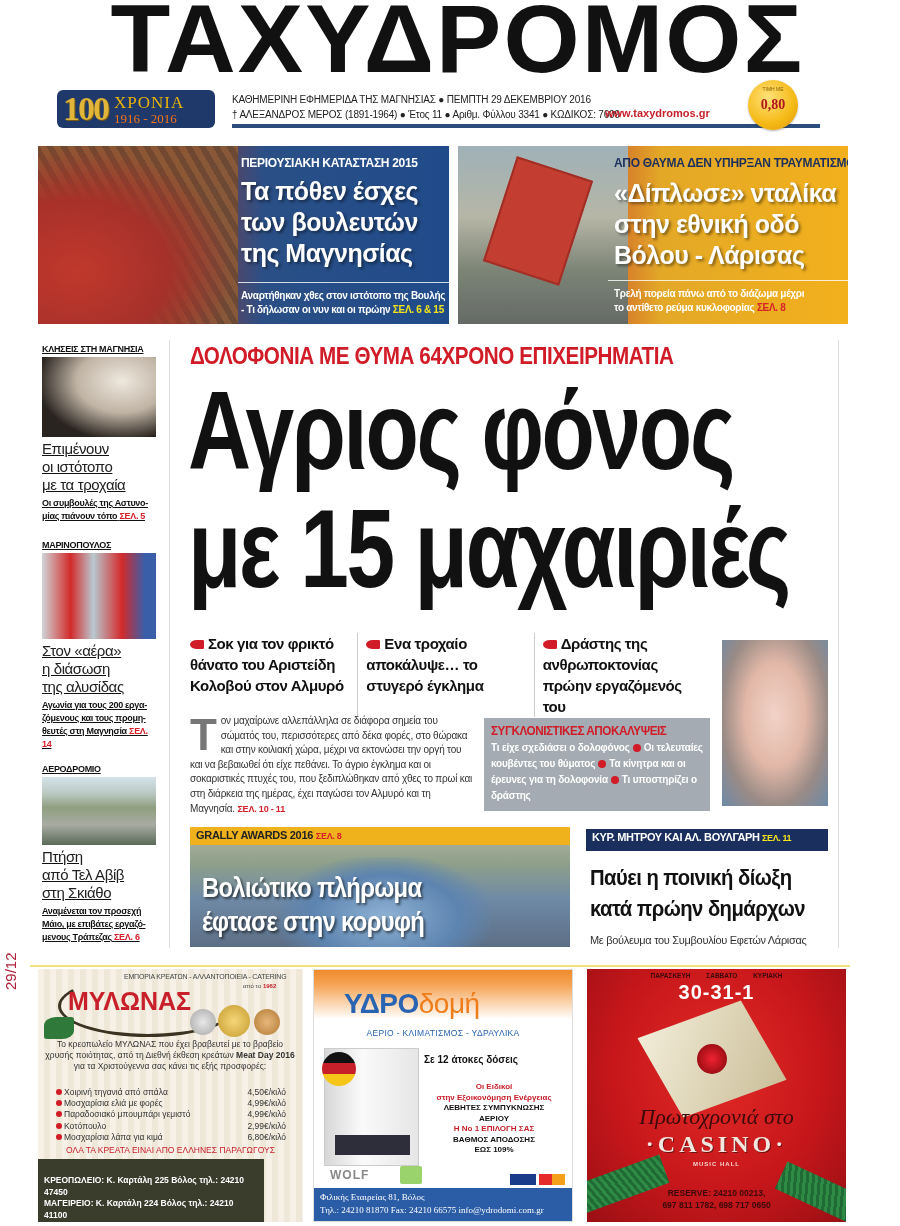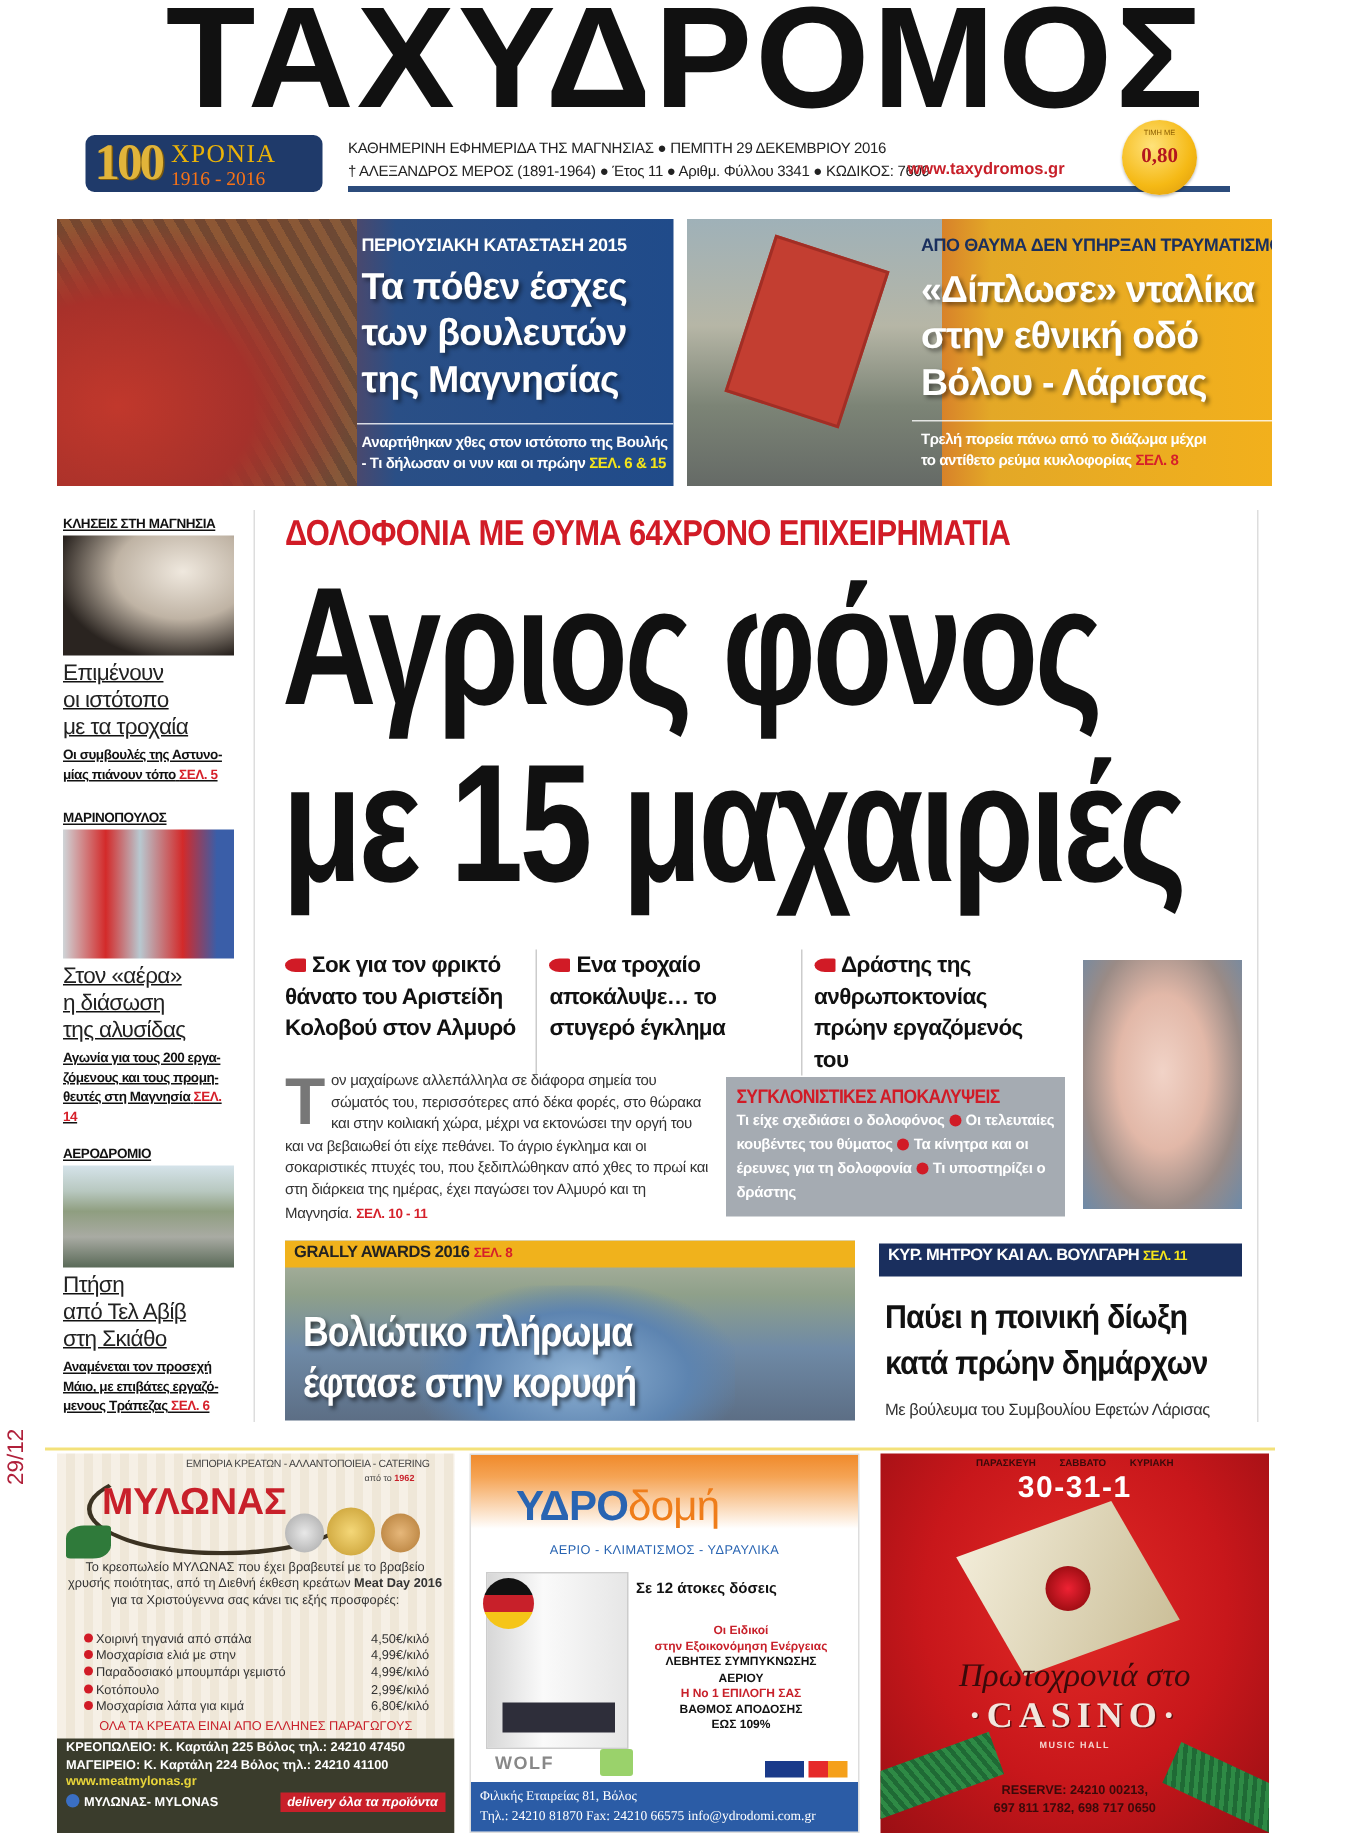--- a/index.html
+++ b/index.html
@@ -93,21 +93,21 @@
   .myl-since { position: absolute; left: 205px; top: 14px; font-size: 6px; color: #444; }
   .myl-since b { color: #c8202a; }
   .myl-logo { position: absolute; left: 30px; top: 18px; font-weight: 700; font-size: 25px; color: #c8202a; letter-spacing: 0px; }
   .myl-arc { position: absolute; left: 20px; top: 6px; width: 180px; height: 62px; border: 3px solid #3b3222; border-radius: 50%; border-right-color: transparent; border-top-color: transparent; }
   .medal { position: absolute; width: 26px; height: 26px; border-radius: 50%; }
   .myl-desc { position: absolute; left: 6px; top: 70px; width: 252px; text-align: center; font-size: 8.5px; line-height: 11px; color: #333; }
   .myl-list { position: absolute; left: 18px; top: 118px; width: 230px; font-size: 8.5px; line-height: 11.2px; color: #333; }
   .myl-list .row { display: flex; justify-content: space-between; }
   .myl-list .row .n::before { content: ""; display: inline-block; width: 6px; height: 6px; background: #d11b26; border-radius: 50%; margin-right: 2px; }
   .myl-greek { position: absolute; left: 0; top: 176px; width: 265px; text-align: center; font-size: 8.5px; color: #c8202a; }
-  .myl-foot { position: absolute; left: 0; top: 190px; width: 265px; height: 63px; background: #3a3c2c; padding: 0 6px; font-size: 8.5px; line-height: 11.5px; color: #fff; font-weight: 700; }
+  .myl-foot { position: absolute; left: 0; top: 190px; width: 226px; height: 63px; background: #3a3c2c; padding: 16px 6px; font-size: 8.5px; line-height: 11.5px; color: #fff; font-weight: 700; }
   .myl-web { color: #e9d53a; }
   .myl-fb { display: flex; justify-content: space-between; align-items: center; margin-top: 1px; }
   .fb-circle { display: inline-block; width: 9px; height: 9px; background: #3a6fc4; border-radius: 50%; margin-right: 3px; vertical-align: -1px; }
   .delivery { background: #c8202a; color: #fff; font-style: italic; padding: 1px 5px; font-size: 8.5px; }
 
   .ydro-top { position: absolute; left: 0; top: 0; width: 100%; height: 82px; background: linear-gradient(180deg, #f08a2b 0%, #f5a455 18%, #fff 60%); }
   .ydro-logo { position: absolute; left: 30px; top: 18px; font-size: 28px; font-weight: 700; color: #2864b2; letter-spacing: -0.5px; white-space: nowrap; }
   .ydro-logo span { color: #ef7d1a; font-weight: 400; }
   .ydro-tag { position: absolute; left: 0; top: 58px; width: 100%; text-align: center; font-size: 8.5px; color: #2864b2; letter-spacing: 0.3px; }
   .ydro-boiler { position: absolute; left: 10px; top: 78px; width: 95px; height: 118px; background: linear-gradient(90deg, #d7d7d7, #fafafa 40%, #e6e6e6); border: 1px solid #ccc; }
@@ -276,21 +276,21 @@
   <div class="medal" style="left:180px;top:36px;width:32px;height:32px;background:radial-gradient(circle,#f4d778,#c59a2e);"></div>
   <div class="medal" style="left:216px;top:40px;background:radial-gradient(circle,#e6b77a,#b27a35);"></div>
   <div class="medal" style="left:6px;top:48px;width:30px;height:22px;border-radius:40% 10%;background:#2f7a3a;"></div>
   <div class="myl-desc"><span>Το κρεοπωλείο ΜΥΛΩΝΑΣ που έχει βραβευτεί με το βραβείο χρυσής ποιότητας, από τη Διεθνή έκθεση κρεάτων</span> <b>Meat Day 2016</b> <span>για τα Χριστούγεννα σας κάνει τις εξής προσφορές:</span></div>
   <div class="myl-list">
     <div class="row">
         <span class="n">Χοιρινή τηγανιά από σπάλα</span>
         <span>4,50€/κιλό</span>
       </div>
     <div class="row">
-        <span class="n">Μοσχαρίσια ελιά με στην</span>
+        <span class="n">Μοσχαρίσια ελιά με φορές</span>
         <span>4,99€/κιλό</span>
       </div>
     <div class="row">
         <span class="n">Παραδοσιακό μπουμπάρι γεμιστό</span>
         <span>4,99€/κιλό</span>
       </div>
     <div class="row">
         <span class="n">Κοτόπουλο</span>
         <span>2,99€/κιλό</span>
       </div>

